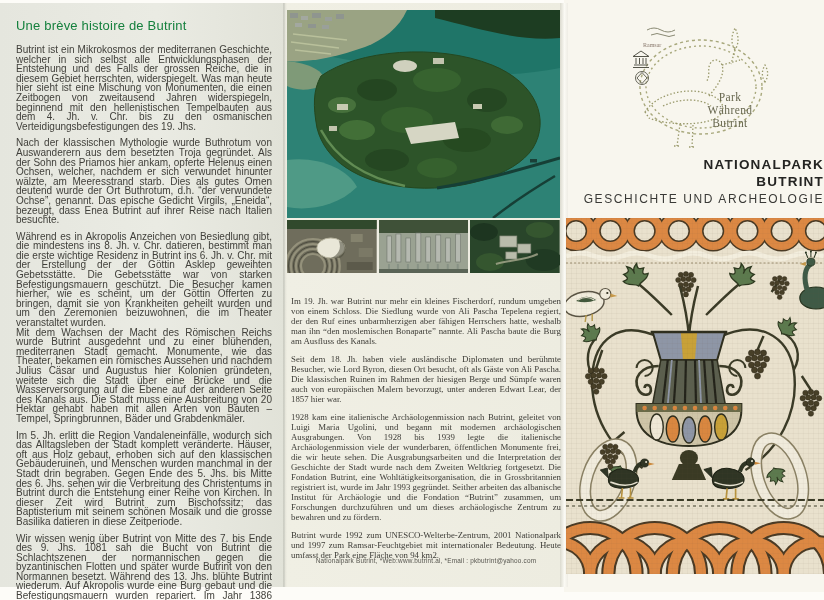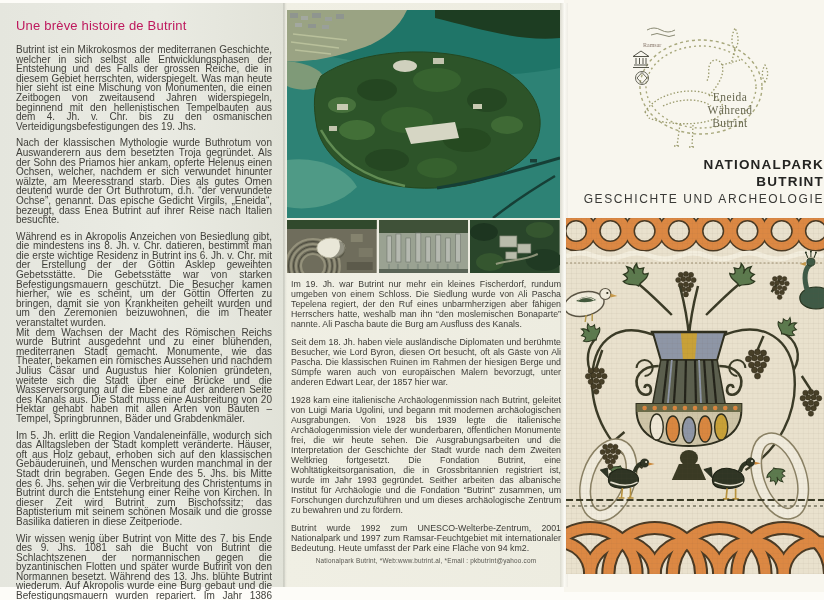--- a/index.html
+++ b/index.html
@@ -10,30 +10,30 @@
       background:linear-gradient(90deg,#e5e6de 0%,#eaebe3 55%,#e1e2d8 100%);}
   .paper-mid{position:absolute;left:285px;top:3px;width:279px;height:584px;
       background:linear-gradient(90deg,#f0efe4 0%,#edece0 100%);}
   .paper-right{position:absolute;left:564px;top:0;width:260px;height:592px;background:#f8f6ee;}
   .fold-1{position:absolute;left:283px;top:3px;width:4px;height:584px;
       background:linear-gradient(90deg,rgba(60,60,50,.14),rgba(60,60,50,0));}
   .fold-2{position:absolute;left:560px;top:3px;width:8px;height:584px;
       background:linear-gradient(90deg,rgba(60,60,50,.10),#fbfaf4 55%,rgba(60,60,50,.05));}
 
   .left-text{position:absolute;left:16px;top:18px;width:256px;}
-  .left-text h1{margin:0 0 12px 0;font-size:13px;font-weight:400;color:#be185d;letter-spacing:.2px;}
+  .left-text h1{margin:0 0 12px 0;font-size:13px;font-weight:400;color:#15803d;letter-spacing:.2px;}
   p.body{margin:0 0 7px 0;font-size:10px;line-height:9.6px;text-align:justify;color:#41403b;}
   p.no-gap{margin-bottom:0;}
 
   .photo-main{position:absolute;left:287px;top:10px;width:273px;height:208px;}
   .photo-strip{position:absolute;left:287px;top:220px;width:273px;height:53px;display:flex;gap:2px;}
   .photo-strip>div{flex:1;overflow:hidden;}
   .photo-main svg,.photo-strip svg{display:block;width:100%;height:100%;}
 
-  .mid-text{position:absolute;left:291px;top:279px;width:270px;}
+  .mid-text{position:absolute;left:291px;top:296px;width:270px;font-family:Liberation Serif, serif;}
   p.mid{margin:0 0 8px 0;font-size:8.8px;line-height:10px;text-align:justify;color:#3d3c37;}
   .contact{position:absolute;left:291px;top:557px;width:270px;text-align:center;
       font-size:6.4px;color:#56554e;letter-spacing:.2px;}
 
   .logo-svg{position:absolute;left:585px;top:20px;width:230px;height:140px;}
   .logo-words{position:absolute;left:697px;top:91px;width:66px;text-align:center;
       font-family:"Liberation Serif",serif;font-size:11.5px;line-height:13px;
       color:#66664e;letter-spacing:.4px;}
   .cover-title{position:absolute;left:568px;top:157px;width:256px;text-align:right;color:#242422;}
   .cover-title .t{font-size:13.5px;font-weight:700;letter-spacing:1.2px;line-height:16.5px;}
@@ -203,21 +203,21 @@
       <path d="M0 5.5 L8 0 L16 5.5 Z"></path>
       <path d="M3 7 V13 M6.5 7 V13 M10 7 V13 M13 7 V13"></path>
       <path d="M1 14 H15 M0 16.5 H16"></path>
     </g>
     <g stroke="#66665a" fill="none" stroke-width="1">
       <circle cx="57" cy="58" r="6.5"></circle>
       <path d="M57 52.5 L62 58 L57 63.5 L52 58 Z"></path>
     </g>
   </svg>
   <div class="logo-words">
-    <div>Eneida</div>
+    <div>Park</div>
     <div>Während</div>
     <div>Butrint</div>
   </div>
 
   <div class="cover-title">
     <div class="t">NATIONALPARK</div>
     <div class="t">BUTRINT</div>
     <div class="sub">GESCHICHTE UND ARCHEOLOGIE</div>
   </div>
 

